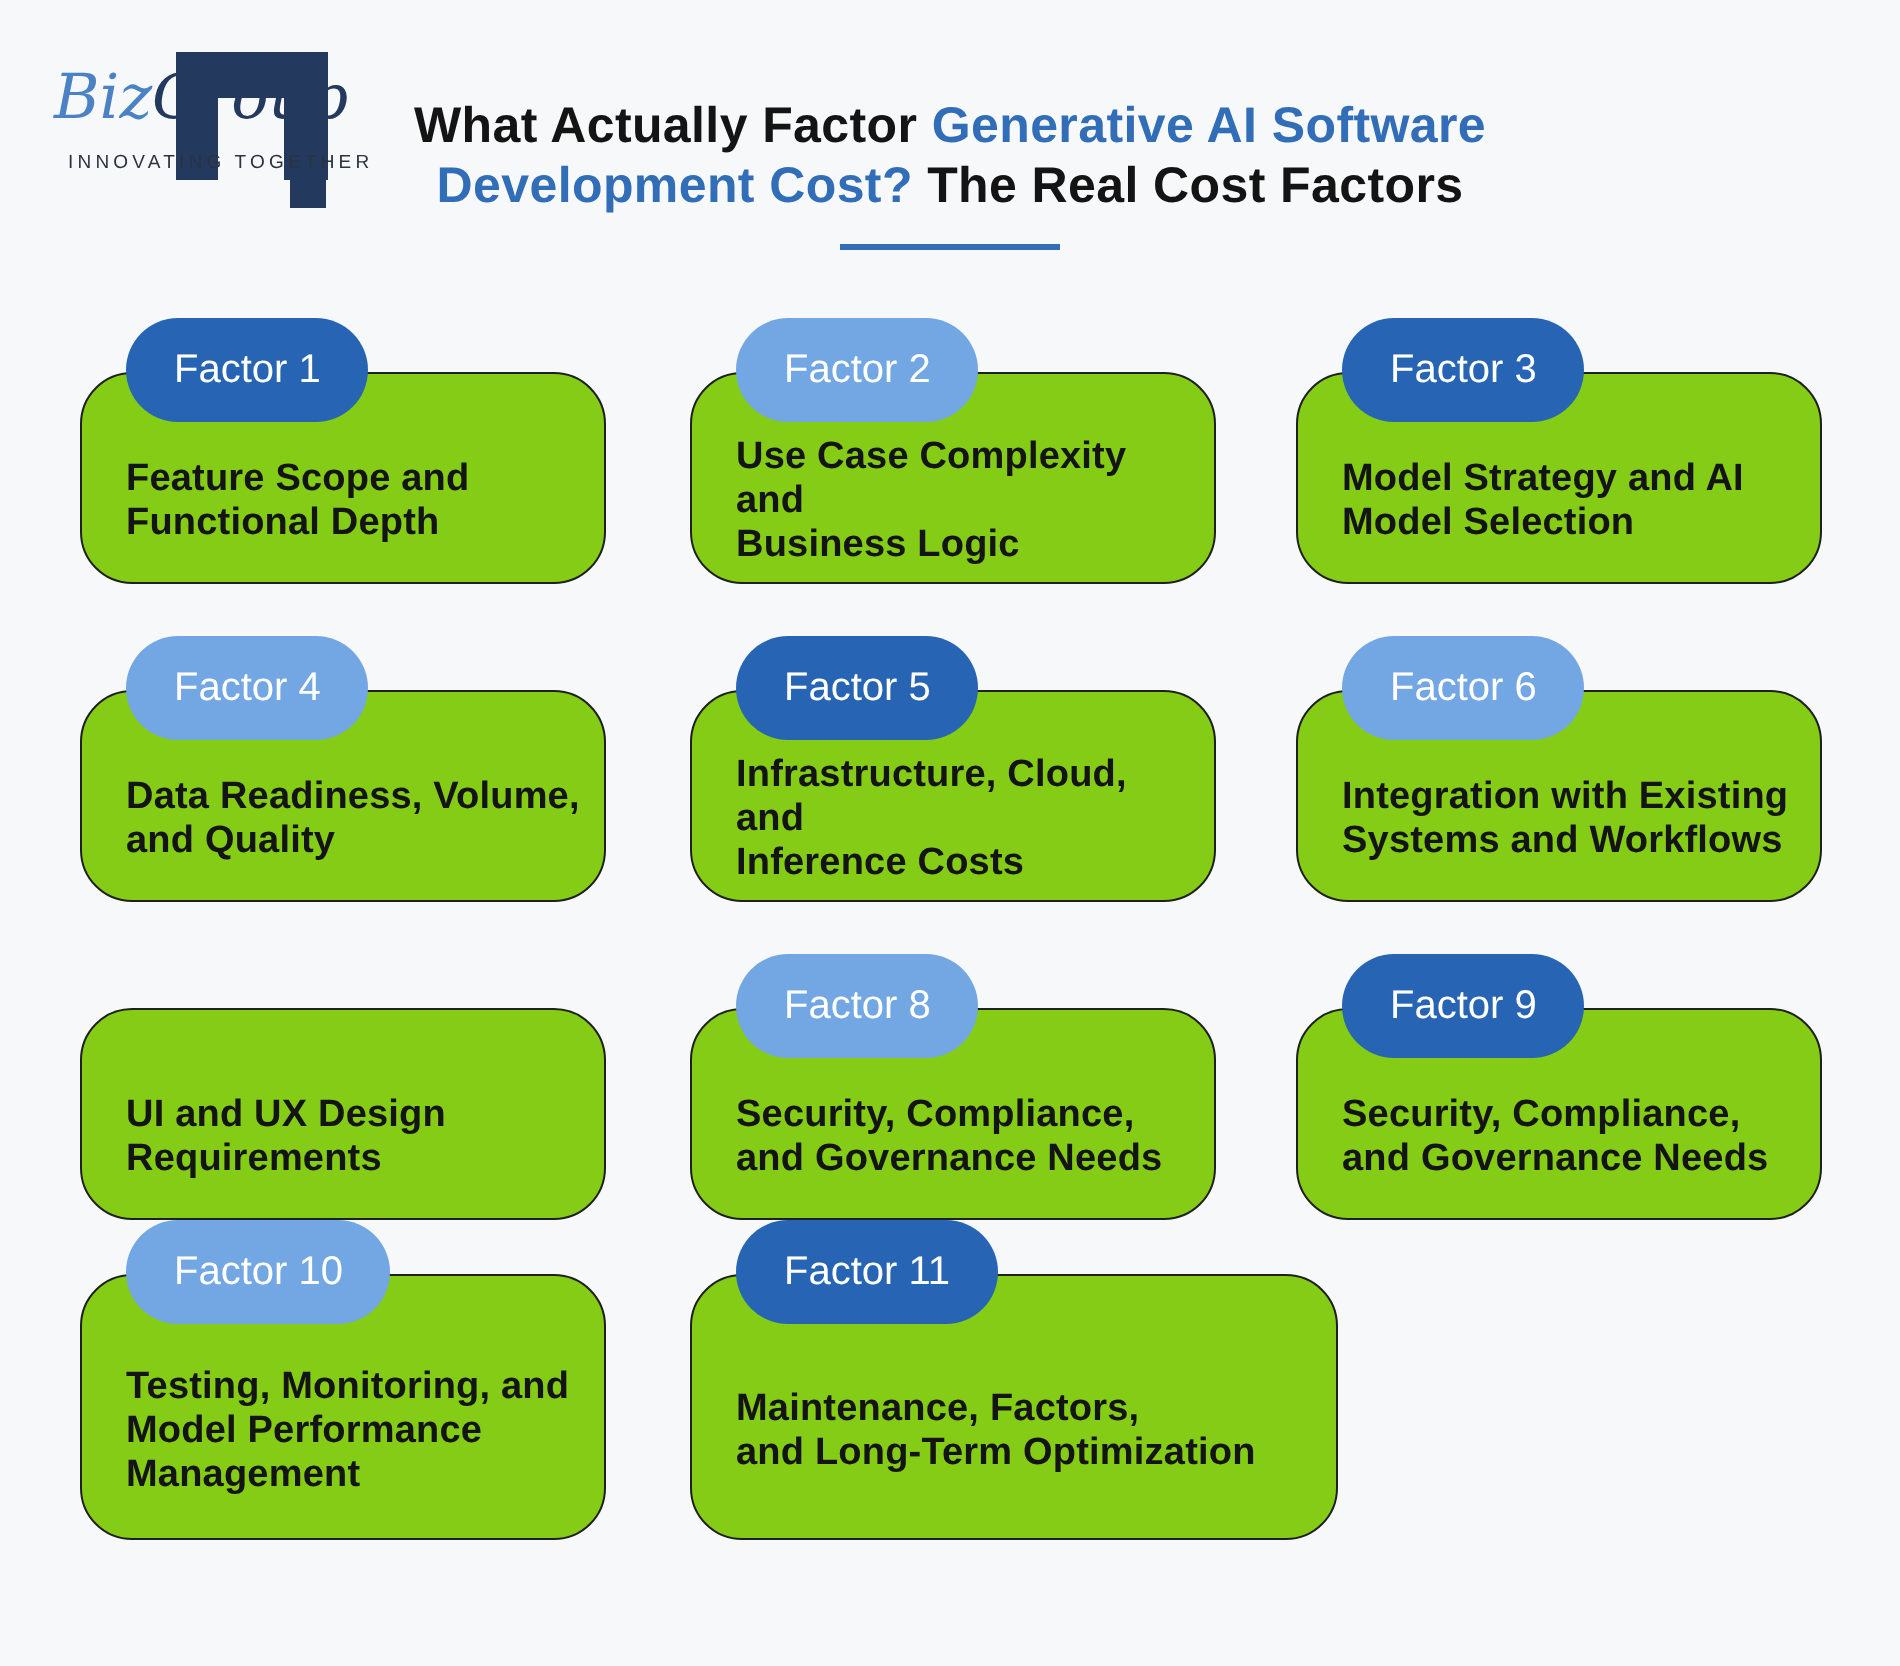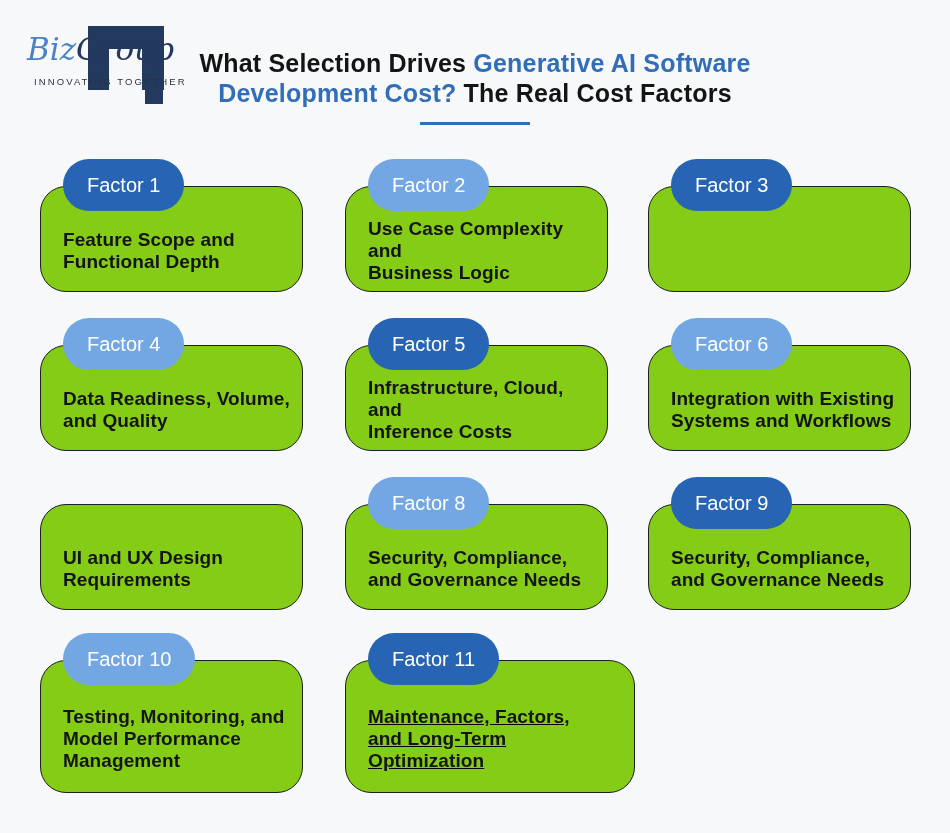--- a/index.html
+++ b/index.html
@@ -32,60 +32,62 @@
   .card{position:absolute;width:263px;height:106px;background:#84cc16;border:1.3px solid var(--card-border);
         border-radius:26px;display:flex;flex-direction:column;justify-content:center;
         padding:30px 12px 6px 22px;}
   .card-title{font-size:19px;line-height:22px;font-weight:700;color:var(--text-dark);white-space:pre-line;letter-spacing:.1px;}
   .badge{position:absolute;left:22px;top:-28px;height:52px;line-height:52px;padding:0 24px;border-radius:27px;
          color:#ffffff;font-size:20px;font-weight:500;white-space:nowrap;}
   .badge.dark{background:var(--badge-dark);}
   .badge.light{background:var(--badge-light);}
 
   .c1{left:40px;} .c2{left:345px;} .c3{left:648px;}
-  .r1{top:186px;} .r2{top:345px;} .r3{top:504px;} .r4{top:660px;height:133px;}
-  .card.wide{width:290px;text-decoration:underline;}
+  .r1{top:186px;} .r2{top:345px;} .r3{top:504px;} .r4{top:637px;height:133px;}
+  .card.wide{width:324px;}
 </style>
 </head>
 <body>
 
 <div class="canvas">
 
   <div class="logo">
     <div class="logo-mark">
       <div class="mark-outer"></div>
       <div class="mark-notch"></div>
       <div class="mark-foot"></div>
     </div>
     <div class="logo-text">
       <span class="blue">Biz</span><span class="navy">Group</span>
     </div>
     <div class="logo-tagline">INNOVATING TOGETHER</div>
   </div>
 
   <div class="title-block">
     <h1 class="title">
-      <span>What Selection Drives </span><span class="blue">Generative AI Software</span><br>
+      <span>What Actually Factor </span><span class="blue">Generative AI Software</span><br>
       <span class="blue">Development Cost? </span><span>The Real Cost Factors</span>
     </h1>
     <div class="title-underline"></div>
   </div>
 
   <div class="card c1 r1">
     <span class="badge dark">Factor 1</span>
     <p class="card-title">Feature Scope and
 Functional Depth</p>
   </div>
   <div class="card c2 r1">
     <span class="badge light">Factor 2</span>
     <p class="card-title">Use Case Complexity and
 Business Logic</p>
   </div>
   <div class="card c3 r1">
     <span class="badge dark">Factor 3</span>
+    <p class="card-title">Model Strategy and AI
+Model Selection</p>
   </div>
 
   <div class="card c1 r2">
     <span class="badge light">Factor 4</span>
     <p class="card-title">Data Readiness, Volume,
 and Quality</p>
   </div>
   <div class="card c2 r2">
     <span class="badge dark">Factor 5</span>
     <p class="card-title">Infrastructure, Cloud, and

